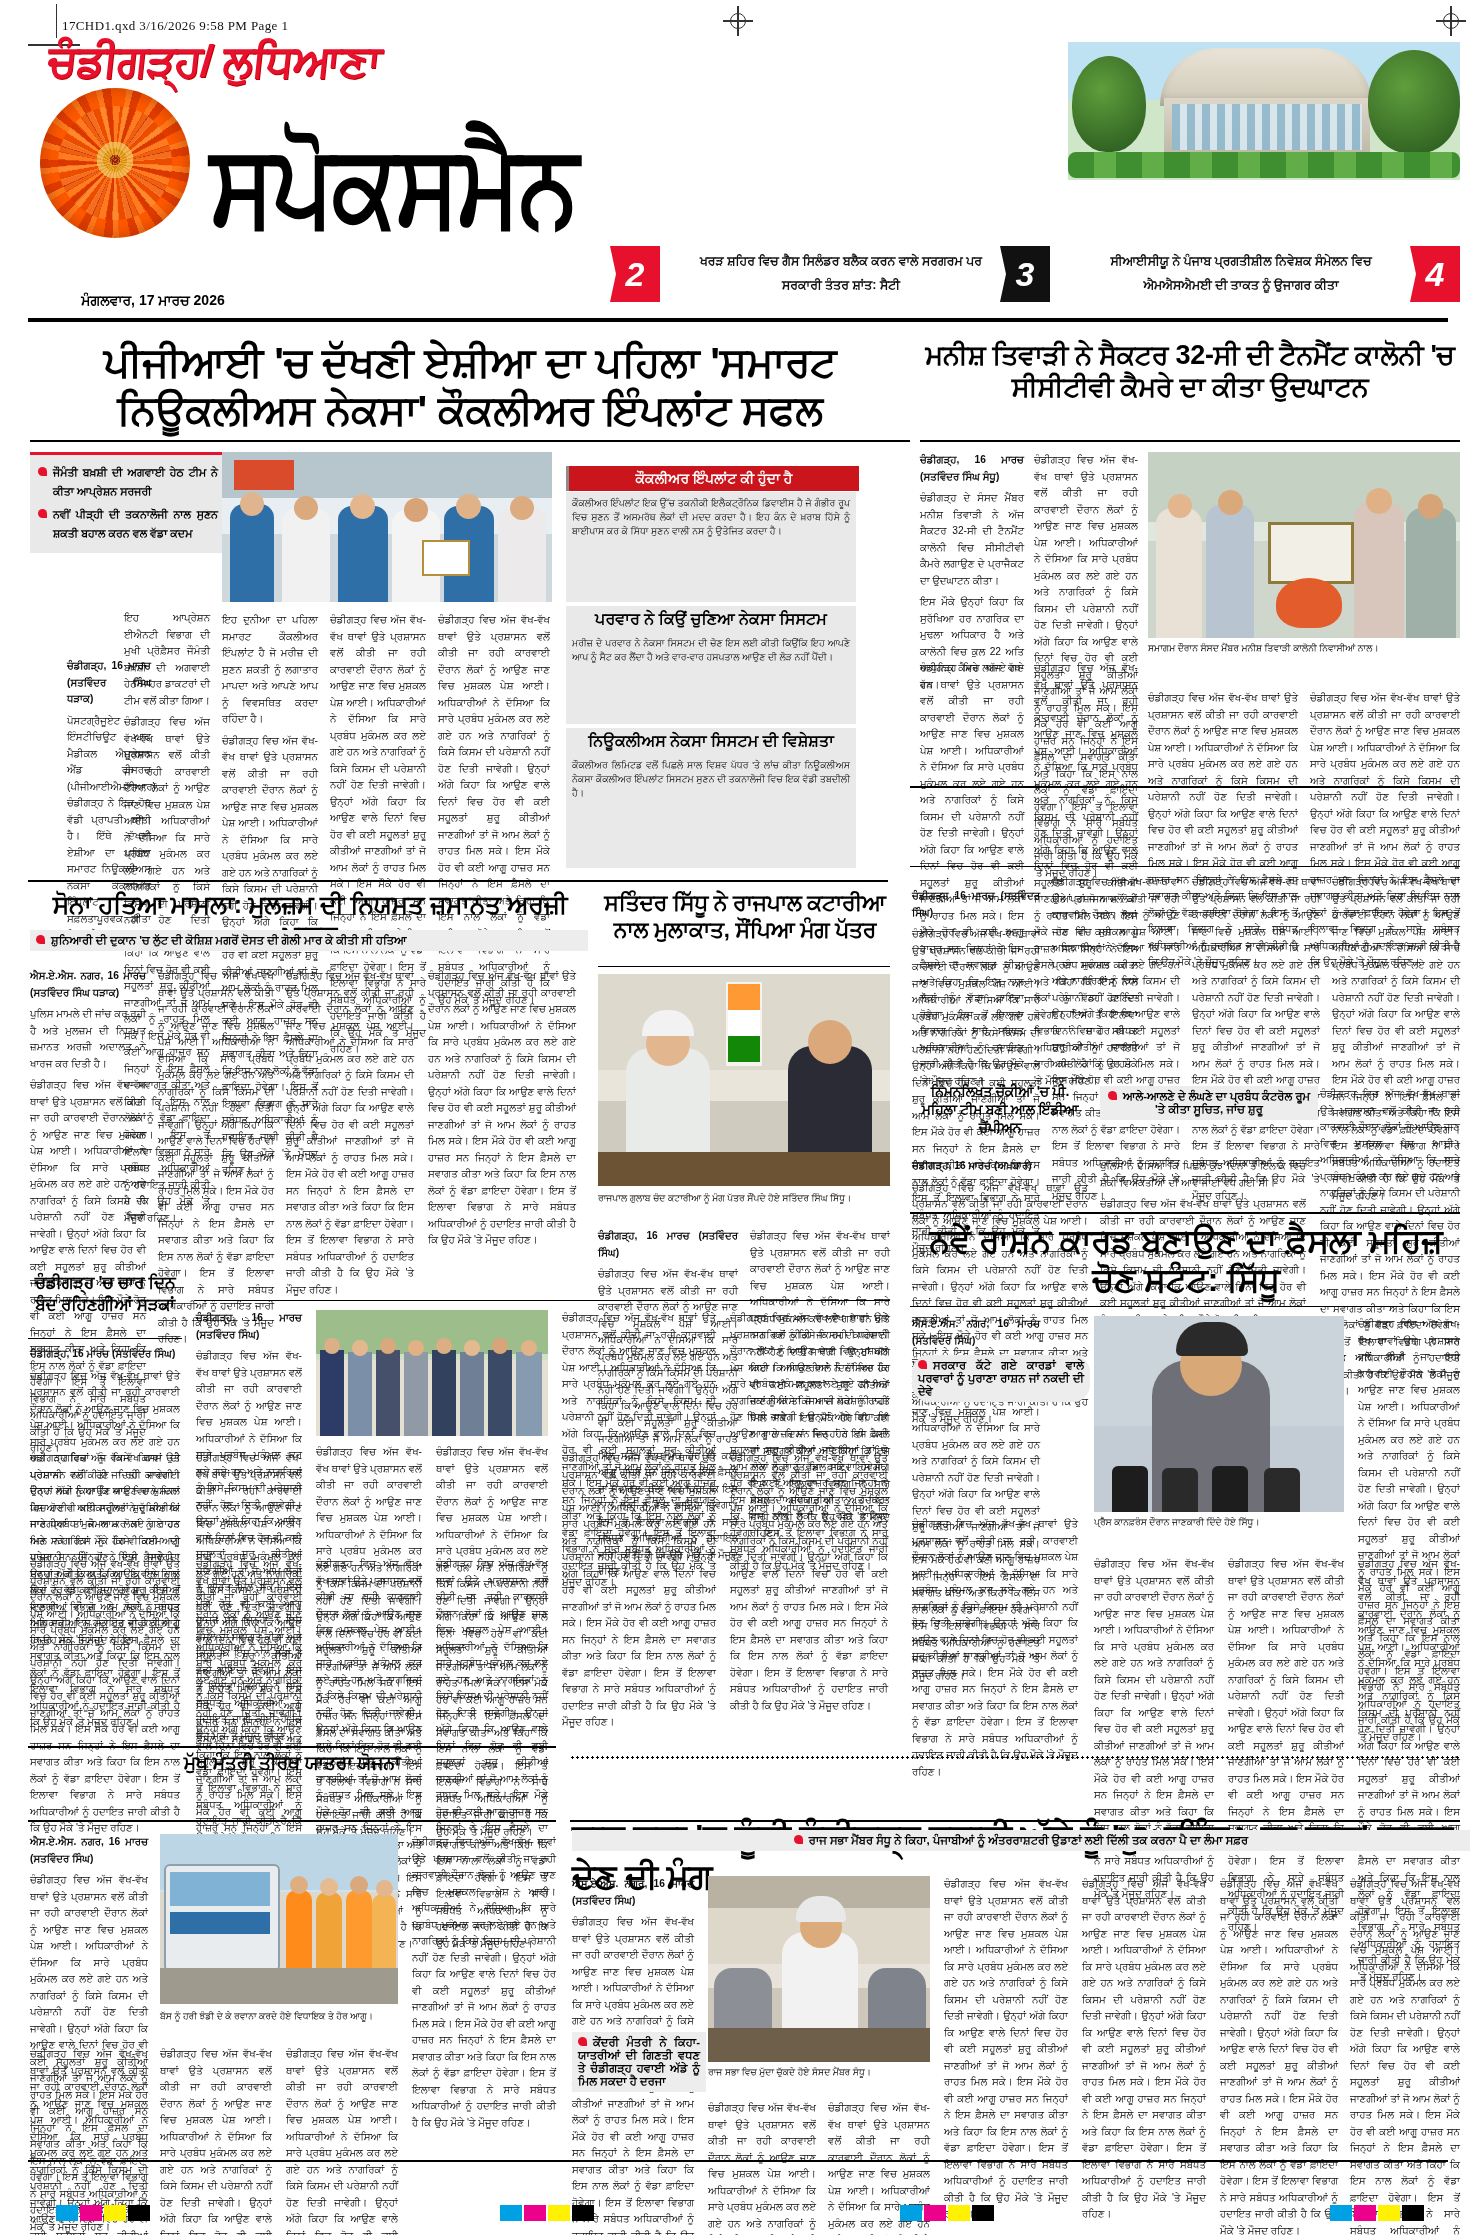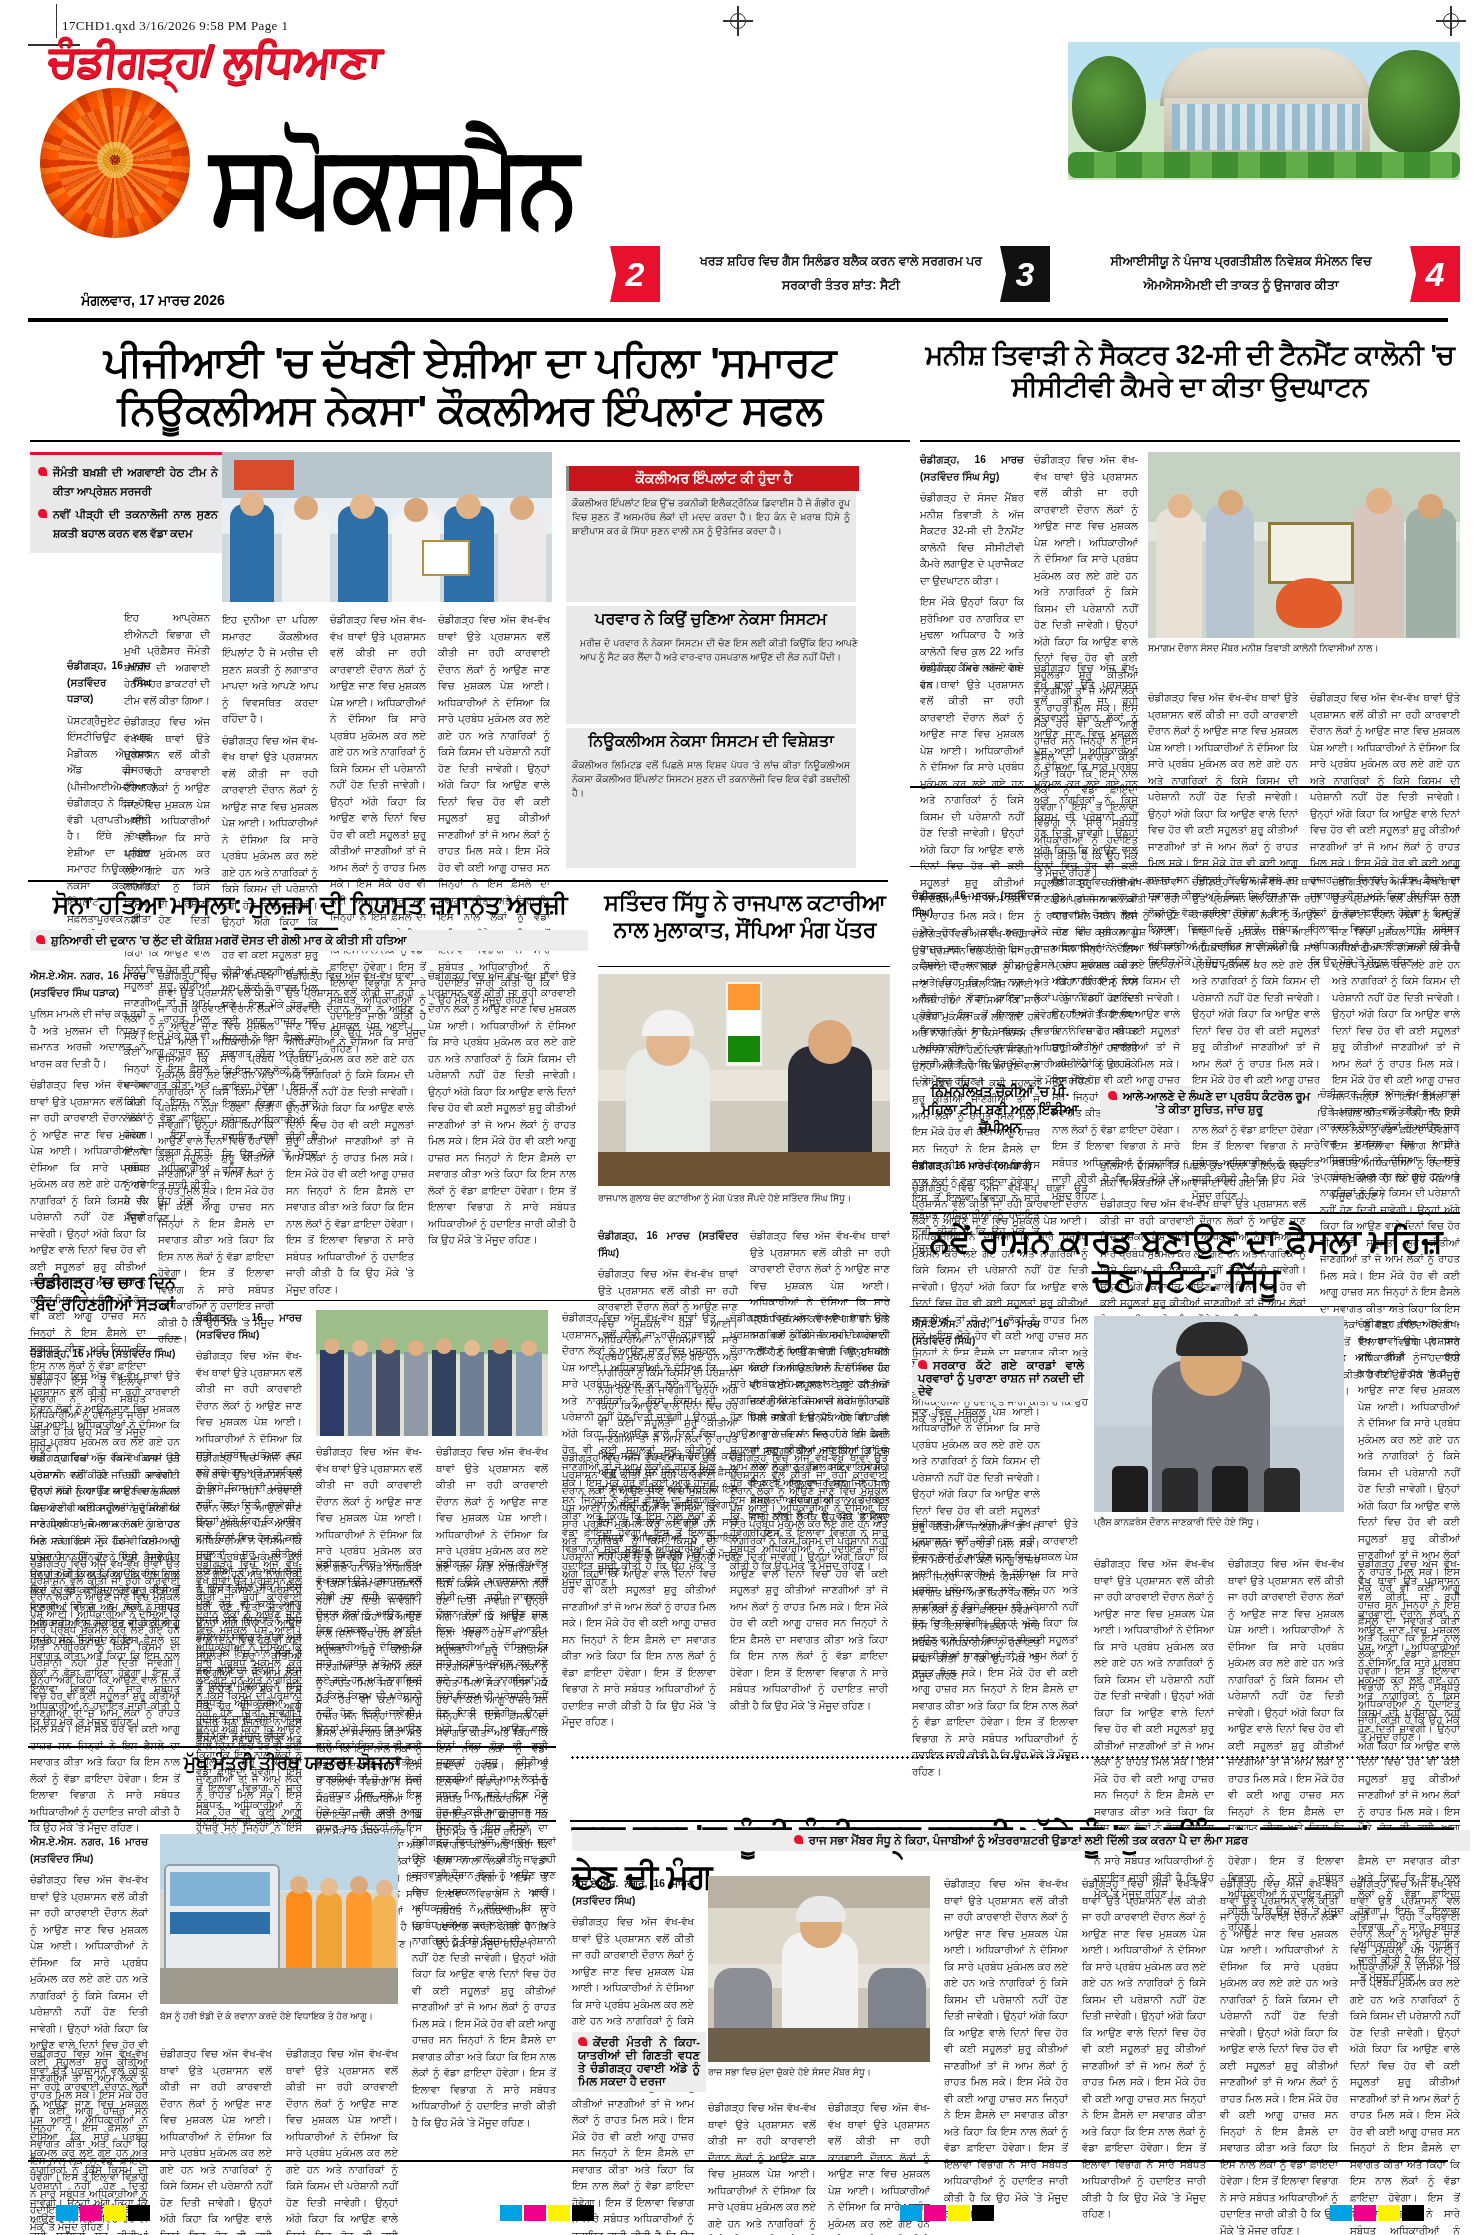--- a/index.html
+++ b/index.html
@@ -162,21 +162,21 @@
     <div style="position:absolute;left:288px;top:44px;width:24px;height:24px;border-radius:50%;background:#dcac80;"></div>
     <div style="position:absolute;left:200px;top:88px;width:44px;height:32px;background:#fff;border:2px solid #b58f3a;"></div>
   </div>
 
   <div class="redbar" style="left:566px;top:466px;width:290px;">ਕੌਕਲੀਅਰ ਇੰਪਲਾਂਟ ਕੀ ਹੁੰਦਾ ਹੈ</div>
   <div class="greybox" style="left:566px;top:492px;width:290px;height:110px;"></div>
   <div class="col" style="left:572px;top:496px;width:278px;font-size:9.4px;line-height:1.5;">ਕੌਕਲੀਅਰ ਇੰਪਲਾਂਟ ਇਕ ਉੱਚ ਤਕਨੀਕੀ ਇਲੈਕਟ੍ਰੌਨਿਕ ਡਿਵਾਈਸ ਹੈ ਜੋ ਗੰਭੀਰ ਰੂਪ ਵਿਚ ਸੁਣਨ ਤੋਂ ਅਸਮਰੱਥ ਲੋਕਾਂ ਦੀ ਮਦਦ ਕਰਦਾ ਹੈ। ਇਹ ਕੰਨ ਦੇ ਖ਼ਰਾਬ ਹਿੱਸੇ ਨੂੰ ਬਾਈਪਾਸ ਕਰ ਕੇ ਸਿੱਧਾ ਸੁਣਨ ਵਾਲੀ ਨਸ ਨੂੰ ਉਤੇਜਿਤ ਕਰਦਾ ਹੈ।</div>
 
   <div class="greybox" style="left:566px;top:606px;width:290px;height:118px;"></div>
   <div class="sub-h" style="left:566px;top:610px;width:290px;">ਪਰਵਾਰ ਨੇ ਕਿਉਂ ਚੁਣਿਆ ਨੇਕਸਾ ਸਿਸਟਮ</div>
-  <div class="col" style="left:572px;top:636px;width:278px;font-size:9.4px;line-height:1.5;margin-left:8px;">ਮਰੀਜ਼ ਦੇ ਪਰਵਾਰ ਨੇ ਨੇਕਸਾ ਸਿਸਟਮ ਦੀ ਚੋਣ ਇਸ ਲਈ ਕੀਤੀ ਕਿਉਂਕਿ ਇਹ ਆਪਣੇ ਆਪ ਨੂੰ ਸੈਟ ਕਰ ਲੈਂਦਾ ਹੈ ਅਤੇ ਵਾਰ-ਵਾਰ ਹਸਪਤਾਲ ਆਉਣ ਦੀ ਲੋੜ ਨਹੀਂ ਪੈਂਦੀ।</div>
+  <div class="col" style="left:572px;top:636px;width:278px;font-size:9.4px;line-height:1.5;">ਮਰੀਜ਼ ਦੇ ਪਰਵਾਰ ਨੇ ਨੇਕਸਾ ਸਿਸਟਮ ਦੀ ਚੋਣ ਇਸ ਲਈ ਕੀਤੀ ਕਿਉਂਕਿ ਇਹ ਆਪਣੇ ਆਪ ਨੂੰ ਸੈਟ ਕਰ ਲੈਂਦਾ ਹੈ ਅਤੇ ਵਾਰ-ਵਾਰ ਹਸਪਤਾਲ ਆਉਣ ਦੀ ਲੋੜ ਨਹੀਂ ਪੈਂਦੀ।</div>
 
   <div class="greybox" style="left:566px;top:728px;width:290px;height:140px;"></div>
   <div class="sub-h" style="left:566px;top:732px;width:290px;">ਨਿਊਕਲੀਅਸ ਨੇਕਸਾ ਸਿਸਟਮ ਦੀ ਵਿਸ਼ੇਸ਼ਤਾ</div>
   <div class="col" style="left:572px;top:758px;width:278px;font-size:9.4px;line-height:1.5;">ਕੌਕਲੀਅਰ ਲਿਮਿਟਡ ਵਲੋਂ ਪਿਛਲੇ ਸਾਲ ਵਿਸ਼ਵ ਪੱਧਰ 'ਤੇ ਲਾਂਚ ਕੀਤਾ ਨਿਊਕਲੀਅਸ ਨੇਕਸਾ ਕੌਕਲੀਅਰ ਇੰਪਲਾਂਟ ਸਿਸਟਮ ਸੁਣਨ ਦੀ ਤਕਨਾਲੋਜੀ ਵਿਚ ਇਕ ਵੱਡੀ ਤਬਦੀਲੀ ਹੈ।</div>
 
   <div class="col" style="left:20px;top:658px;width:84px;margin-left:47px;">
     <p class="byline">ਚੰਡੀਗੜ੍ਹ, 16 ਮਾਰਚ (ਸਤਵਿੰਦਰ ਸਿੰਘ ਧੜਾਕ)</p>
     <p>ਪੋਸਟਗ੍ਰੈਜੂਏਟ ਇੰਸਟੀਚਿਊਟ ਆਫ਼ ਮੈਡੀਕਲ ਐਜੂਕੇਸ਼ਨ ਐਂਡ ਰੀਸਰਚ (ਪੀਜੀਆਈਐਮਈਆਰ) ਚੰਡੀਗੜ੍ਹ ਨੇ ਇਕ ਹੋਰ ਵੱਡੀ ਪ੍ਰਾਪਤੀ ਕੀਤੀ ਹੈ। ਇੱਥੇ ਦੱਖਣੀ ਏਸ਼ੀਆ ਦਾ ਪਹਿਲਾ ਸਮਾਰਟ ਨਿਊਕਲੀਅਸ ਨੇਕਸਾ ਕੌਕਲੀਅਰ ਇੰਪਲਾਂਟ ਸਫ਼ਲਤਾਪੂਰਵਕ ਕੀਤਾ ਗਿਆ ਹੈ।</p>
   </div>
   <div class="col" style="left:124px;top:610px;width:86px;">

